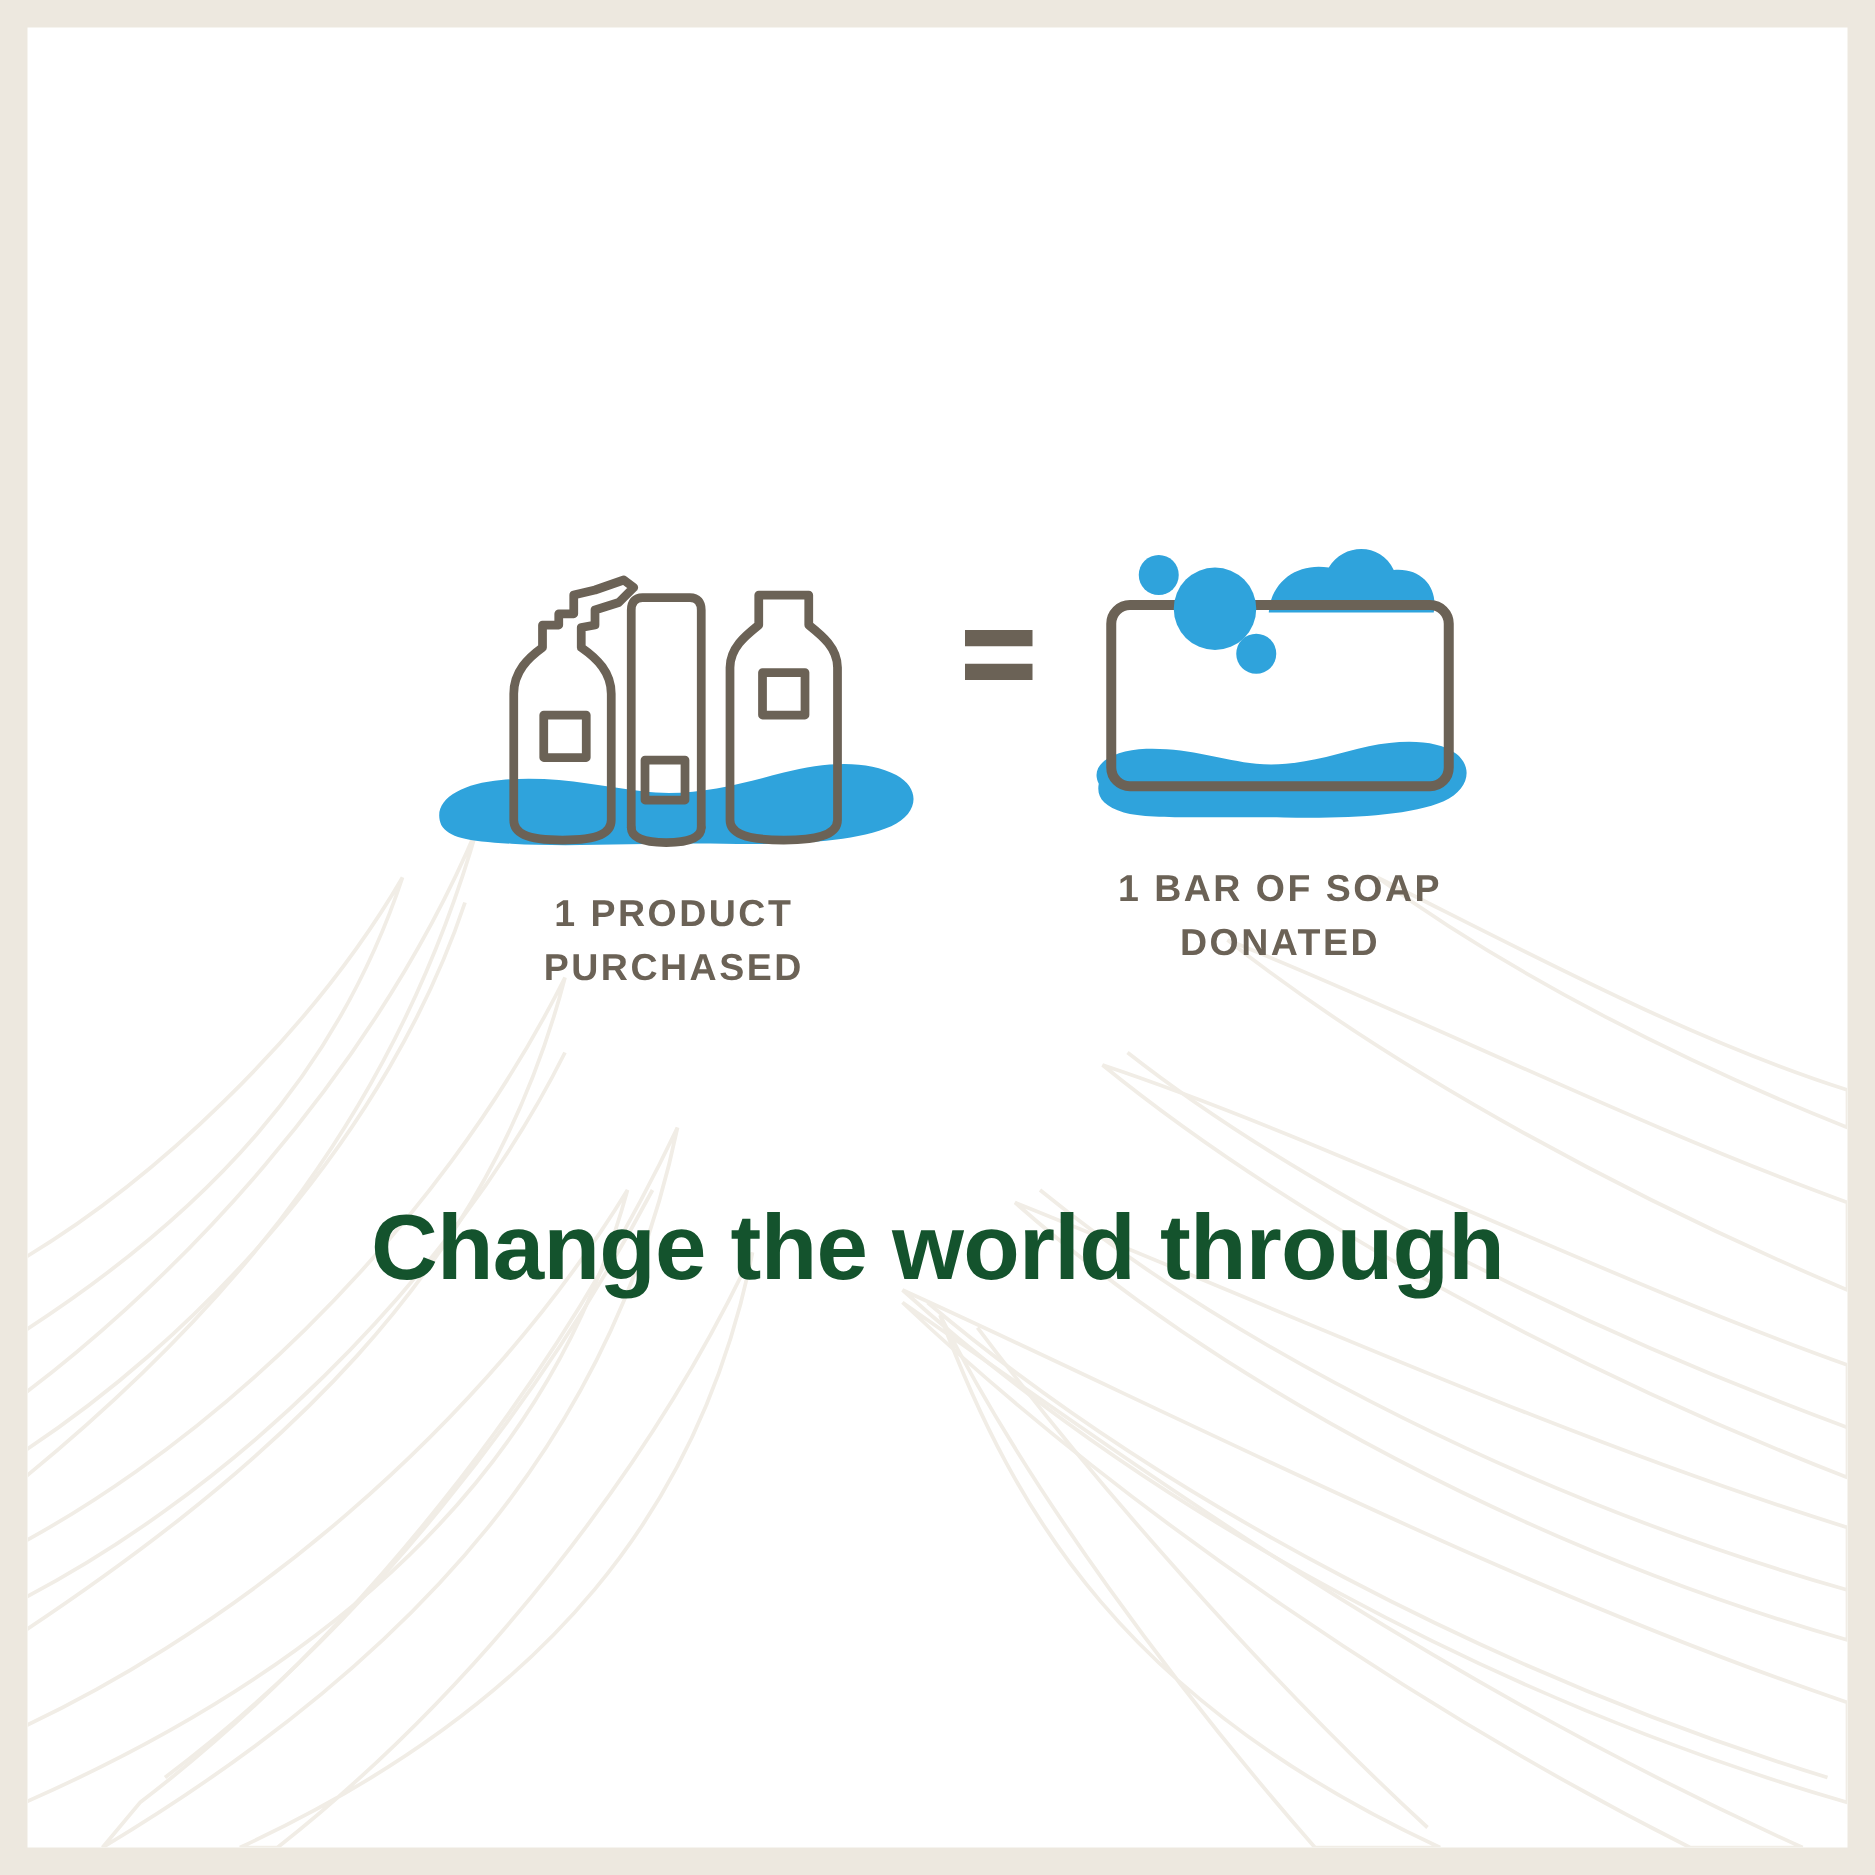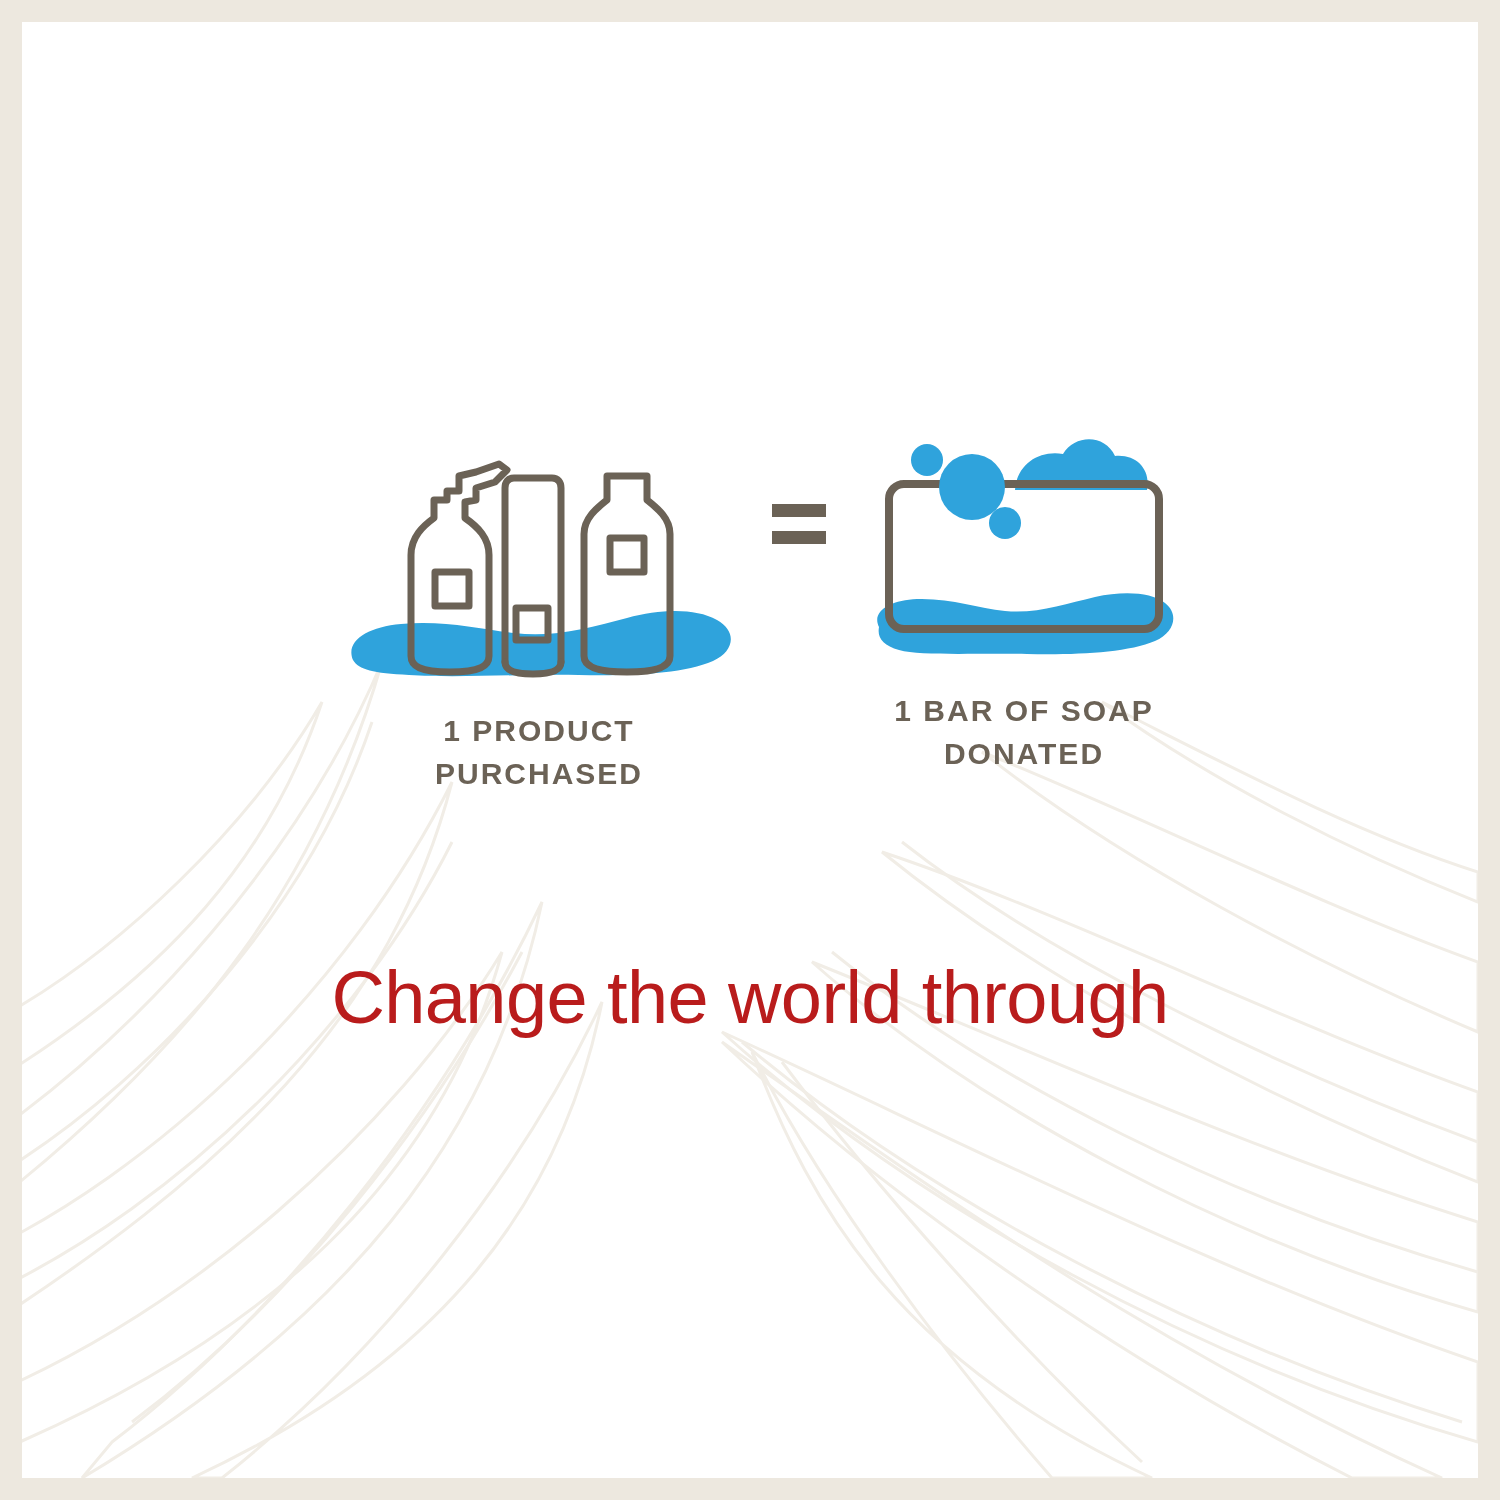--- a/index.html
+++ b/index.html
@@ -70,23 +70,23 @@
     width:54px; height:13px;
     background:#6B6256;
   }
 
   
   #headline {
     position:absolute;
     left:0; top:930px;
     width:1456px;
     text-align:center;
-    color:#b91c1c;
+    color:#14532d;
     font-size:74px;
-    font-weight:400;
+    font-weight:700;
     line-height:1.24;
     letter-spacing:-0.6px;
     padding:0 60px;
   }
   #headline .ln { display:block; white-space:nowrap; }
 </style>
 </head>
 <body>
 
 <div id="page">

